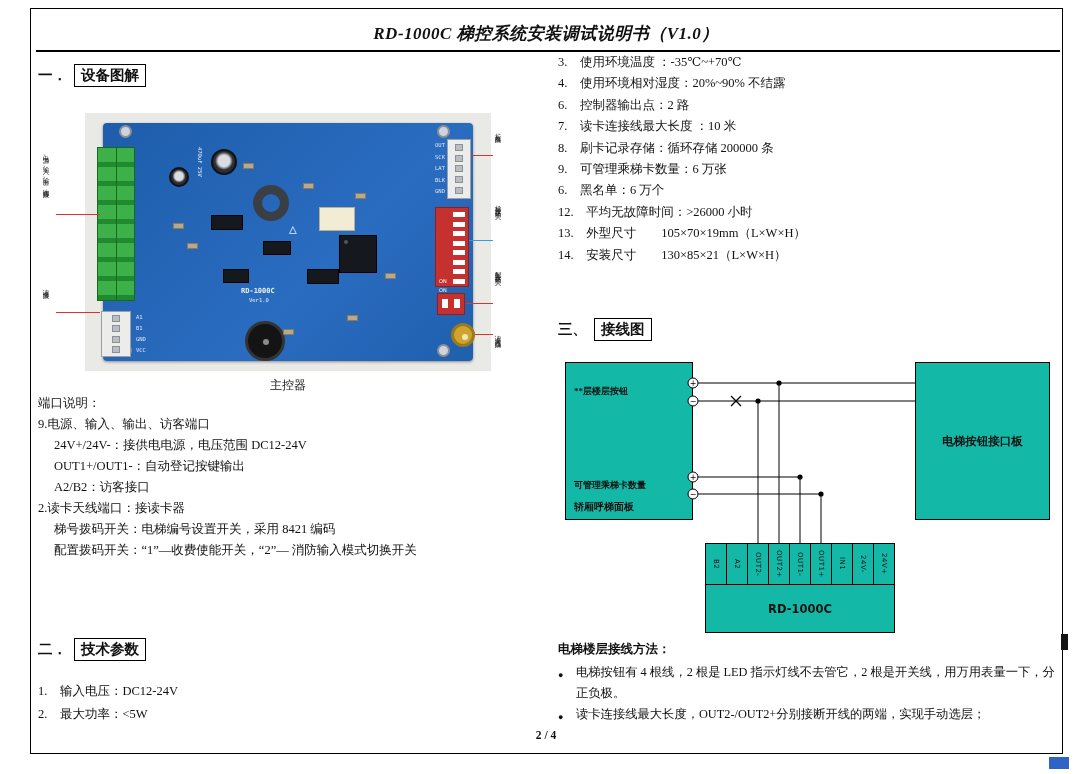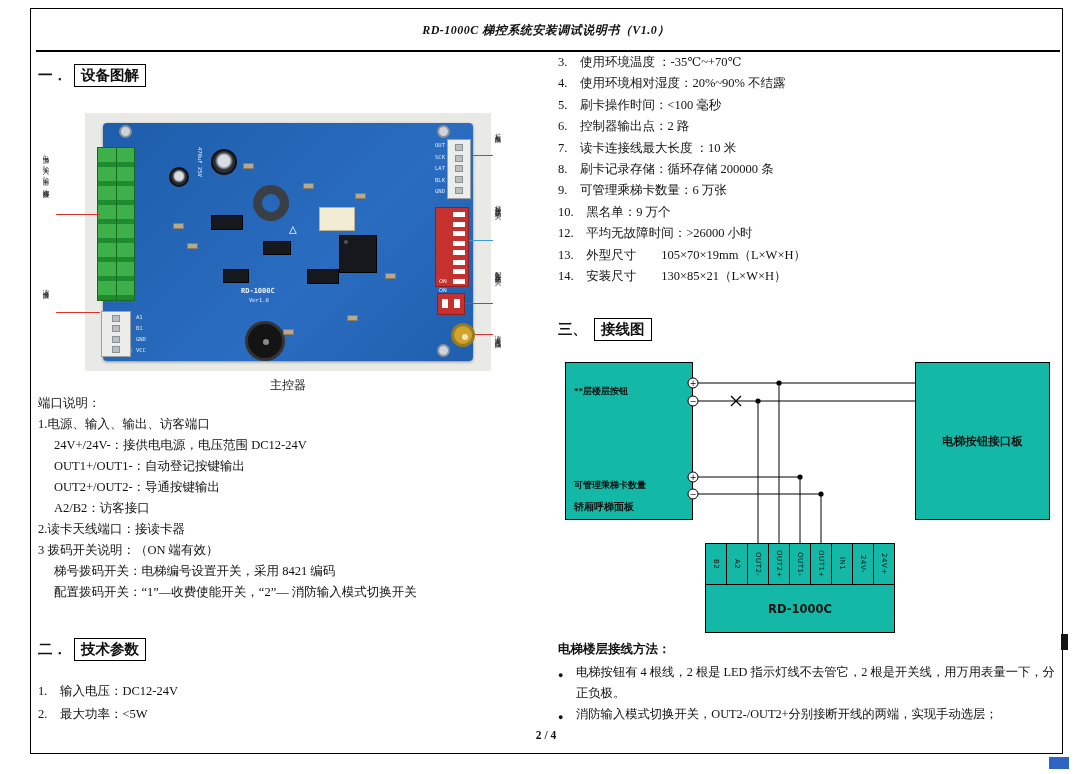--- a/index.html
+++ b/index.html
@@ -1,20 +1,20 @@
 <!DOCTYPE html>
 <html><head>
 <meta charset="utf-8">
 <style>
   html,body{margin:0;padding:0;background:#fff;}
   #page{position:relative;width:1092px;height:774px;background:#ffffff;
         font-family:"Liberation Serif","DejaVu Serif",serif;color:#111;overflow:hidden;}
   .frame{position:absolute;left:30px;top:8px;width:1031px;height:744px;border:1px solid #000;}
   .doc-title{position:absolute;left:0;right:0;top:22px;text-align:center;
-             font-weight:bold;font-style:italic;font-size:12px;letter-spacing:.5px;}
+             font-weight:bold;font-style:italic;font-size:17px;letter-spacing:.5px;}
   .title-rule{position:absolute;left:36px;right:32px;top:50px;border-bottom:2px solid #000;}
   .sec{position:absolute;display:flex;align-items:center;gap:7px;font-weight:bold;font-size:14.5px;}
   .sec .boxed{border:1.5px solid #000;padding:1px 6px;}
   
   .ptext{position:absolute;left:38px;top:393px;width:502px;font-size:12.5px;line-height:21px;}
   .ptext .indent{padding-left:16px;}
   .lparams{position:absolute;left:38px;top:680px;font-size:12.5px;line-height:23px;}
   .caption{position:absolute;left:85px;top:377px;width:406px;text-align:center;font-size:12px;}
   
   .rparams{position:absolute;left:558px;top:52px;width:502px;font-size:12.5px;line-height:21.4px;}
@@ -197,50 +197,47 @@
   <div class="vcallout" style="left:41px;top:284px;height:62px;">读卡接口</div>
   <div class="vcallout" style="left:493px;top:128px;height:60px;">扩展接口</div>
   <div class="vcallout" style="left:493px;top:200px;height:62px;">梯号拨码开关</div>
   <div class="vcallout" style="left:493px;top:266px;height:62px;">配置拨码开关</div>
   <div class="vcallout" style="left:493px;top:330px;height:62px;">读卡天线接口</div>
 
   <div class="caption">主控器</div>
 
   <div class="ptext">
     <div>端口说明：</div>
-    <div>1.电源、输入、输出、访客端口</div>
+    <div>9.电源、输入、输出、访客端口</div>
     <div class="indent">24V+/24V-：接供电电源，电压范围 DC12-24V</div>
     <div class="indent">OUT1+/OUT1-：自动登记按键输出</div>
-    <div class="indent">OUT2+/OUT2-：导通按键输出</div>
     <div class="indent">A2/B2：访客接口</div>
     <div>2.读卡天线端口：接读卡器</div>
-    <div>3 拨码开关说明：（ON 端有效）</div>
     <div class="indent">梯号拨码开关：电梯编号设置开关，采用 8421 编码</div>
     <div class="indent">配置拨码开关：“1”—收费使能开关，“2”— 消防输入模式切换开关</div>
   </div>
 
   <div class="sec" style="left:38px;top:638px;">
     <span>二．</span>
     <span class="boxed">技术参数</span>
   </div>
 
   <div class="lparams">
     <div>1.　输入电压：DC12-24V</div>
     <div>2.　最大功率：&lt;5W</div>
   </div>
 
   <div class="rparams">
     <div>3.　使用环境温度 ：-35℃~+70℃</div>
     <div>4.　使用环境相对湿度：20%~90% 不结露</div>
-    <div>5.　刷卡操作时间：&lt;100 毫秒</div>
     <div>6.　控制器输出点：2 路</div>
     <div>7.　读卡连接线最大长度 ：10 米</div>
     <div>8.　刷卡记录存储：循环存储 200000 条</div>
     <div>9.　可管理乘梯卡数量：6 万张</div>
-    <div>10.　黑名单：9 万个</div>
+    <div>6.　黑名单：6 万个</div>
     <div>12.　平均无故障时间：&gt;26000 小时</div>
     <div>13.　外型尺寸　　105×70×19mm（L×W×H）</div>
     <div>14.　安装尺寸　　130×85×21（L×W×H）</div>
   </div>
 
   <div class="sec" style="left:558px;top:318px;">
     <span>三、</span>
     <span class="boxed">接线图</span>
   </div>
 
@@ -322,21 +319,21 @@
 
   <div class="method-title">电梯楼层接线方法：</div>
 
   <div class="bullets">
     <div class="bullet">
       <span class="b-char">●</span>
       <span class="b-text">电梯按钮有 4 根线，2 根是 LED 指示灯线不去管它，2 根是开关线，用万用表量一下，分正负极。</span>
     </div>
     <div class="bullet">
       <span class="b-char">●</span>
-      <span class="b-text">消防输入模式切换开关，OUT2-/OUT2+分别接断开线的两端，实现手动选层；</span>
+      <span class="b-text">读卡连接线最大长度，OUT2-/OUT2+分别接断开线的两端，实现手动选层；</span>
     </div>
   </div>
 
   <div class="footer">2 / 4</div>
 
   <div class="artifact-blue"></div>
   <div class="artifact-black"></div>
 </div>
 
 </body></html>

